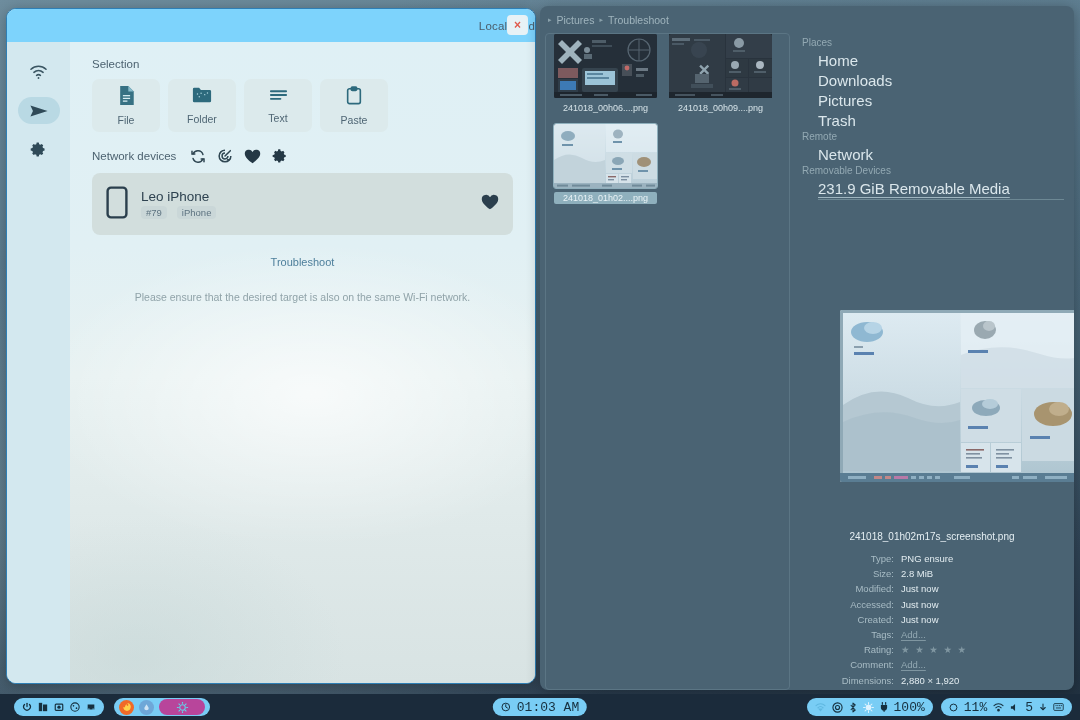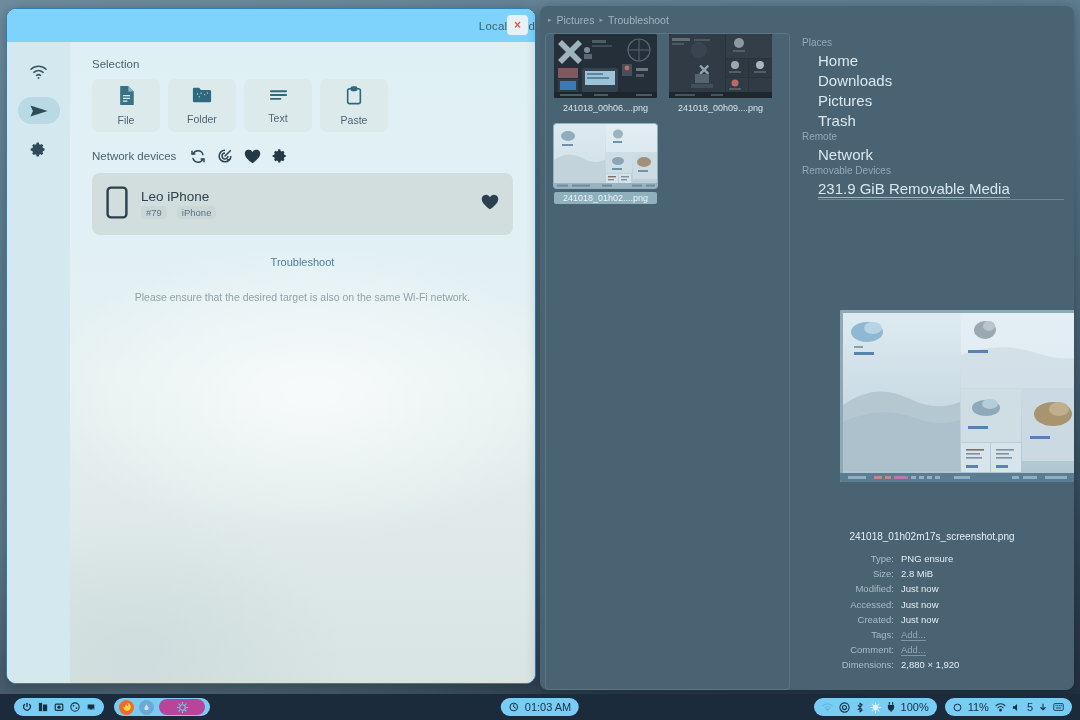--- a/index.html
+++ b/index.html
@@ -224,21 +224,21 @@
     display: flex; align-items: center;
   }
   .tb-pill {
     background: #79cdf5;
     border-radius: 11px;
     height: 18px;
     display: flex; align-items: center;
     padding: 0 8px; gap: 6px;
   }
   .tb-ico { display: flex; align-items: center; cursor: pointer; }
-  .tb-text { font-family: Liberation Sans, sans-serif; font-size: 11px; color: #16303f; }
+  .tb-text { font-family: Liberation Mono, monospace; font-size: 13px; color: #16303f; }
   #tb-left { position: absolute; left: 14px; display: flex; gap: 10px; }
   #tb-center { position: absolute; left: 50%; transform: translateX(-50%); }
   #tb-right { position: absolute; right: 8px; display: flex; gap: 8px; }
 
   .app-dot {
     width: 15px; height: 15px; border-radius: 50%;
     display: flex; align-items: center; justify-content: center;
     cursor: pointer;
   }
   .app-wide {
@@ -618,20 +618,24 @@
           </div>
           <div class="fi-row">
             <div class="fi-key">Created:</div>
             <div class="fi-val">Just now</div>
           </div>
           <div class="fi-row">
             <div class="fi-key">Tags:</div>
             <div class="fi-val muted">Add...</div>
           </div>
           <div class="fi-row">
+            <div class="fi-key">Rating:</div>
+            <div class="fi-val stars">★ ★ ★ ★ ★</div>
+          </div>
+          <div class="fi-row">
             <div class="fi-key">Comment:</div>
             <div class="fi-val muted">Add...</div>
           </div>
           <div class="fi-row">
             <div class="fi-key">Dimensions:</div>
             <div class="fi-val">2,880 × 1,920</div>
           </div>
         </div>
       </div>
     </div>

